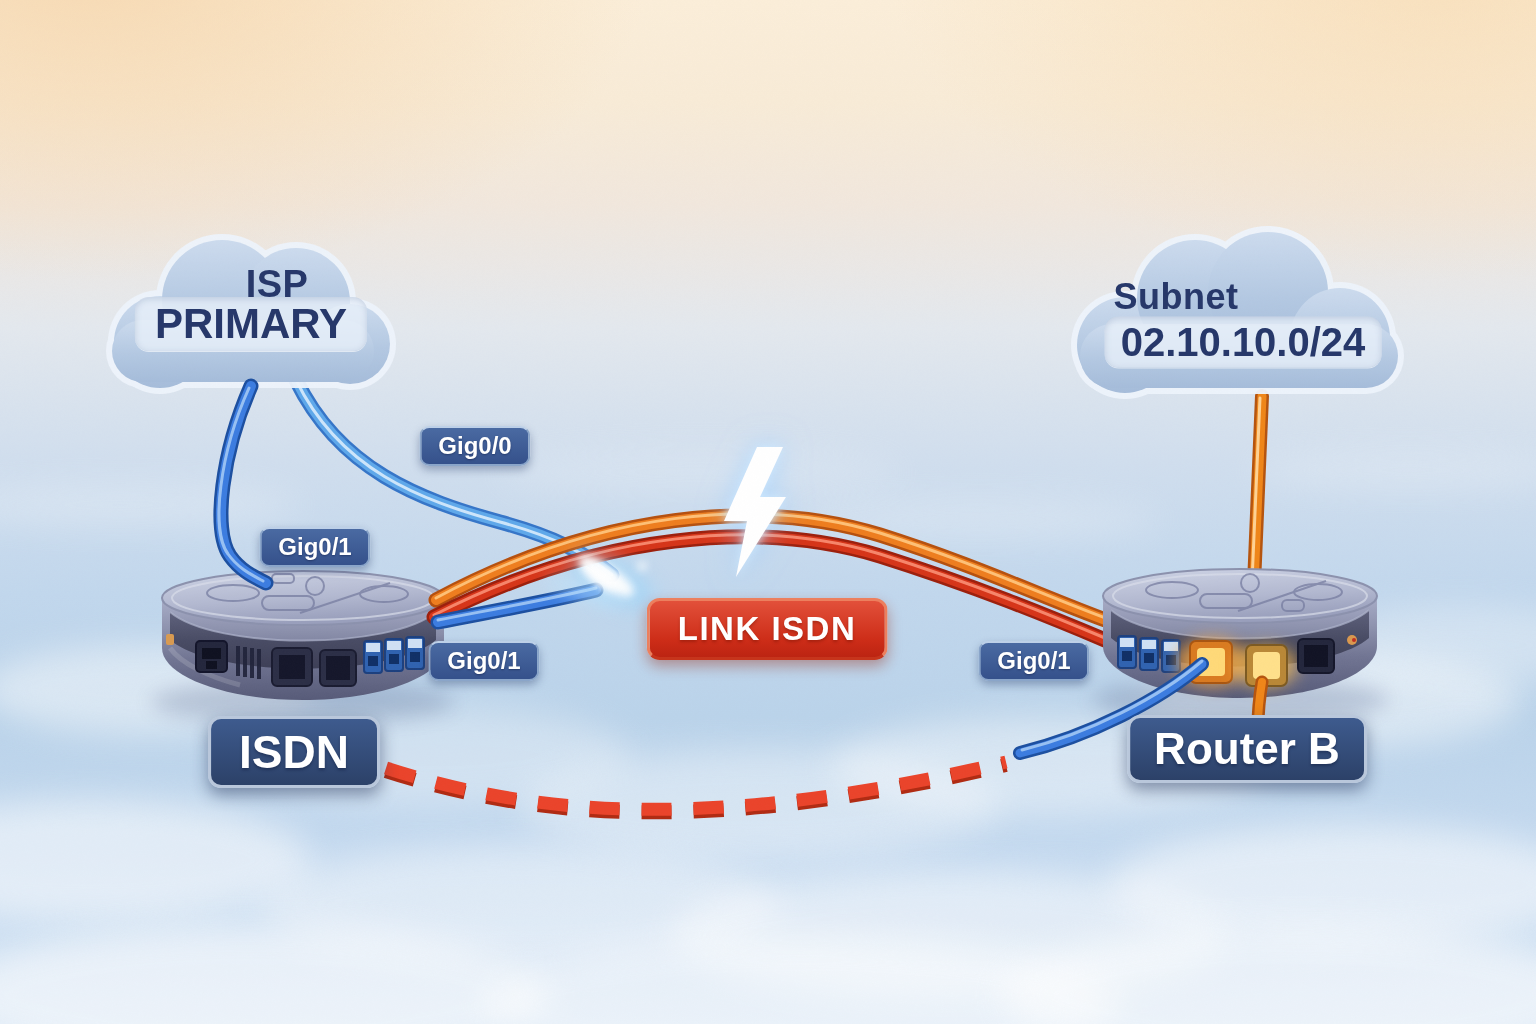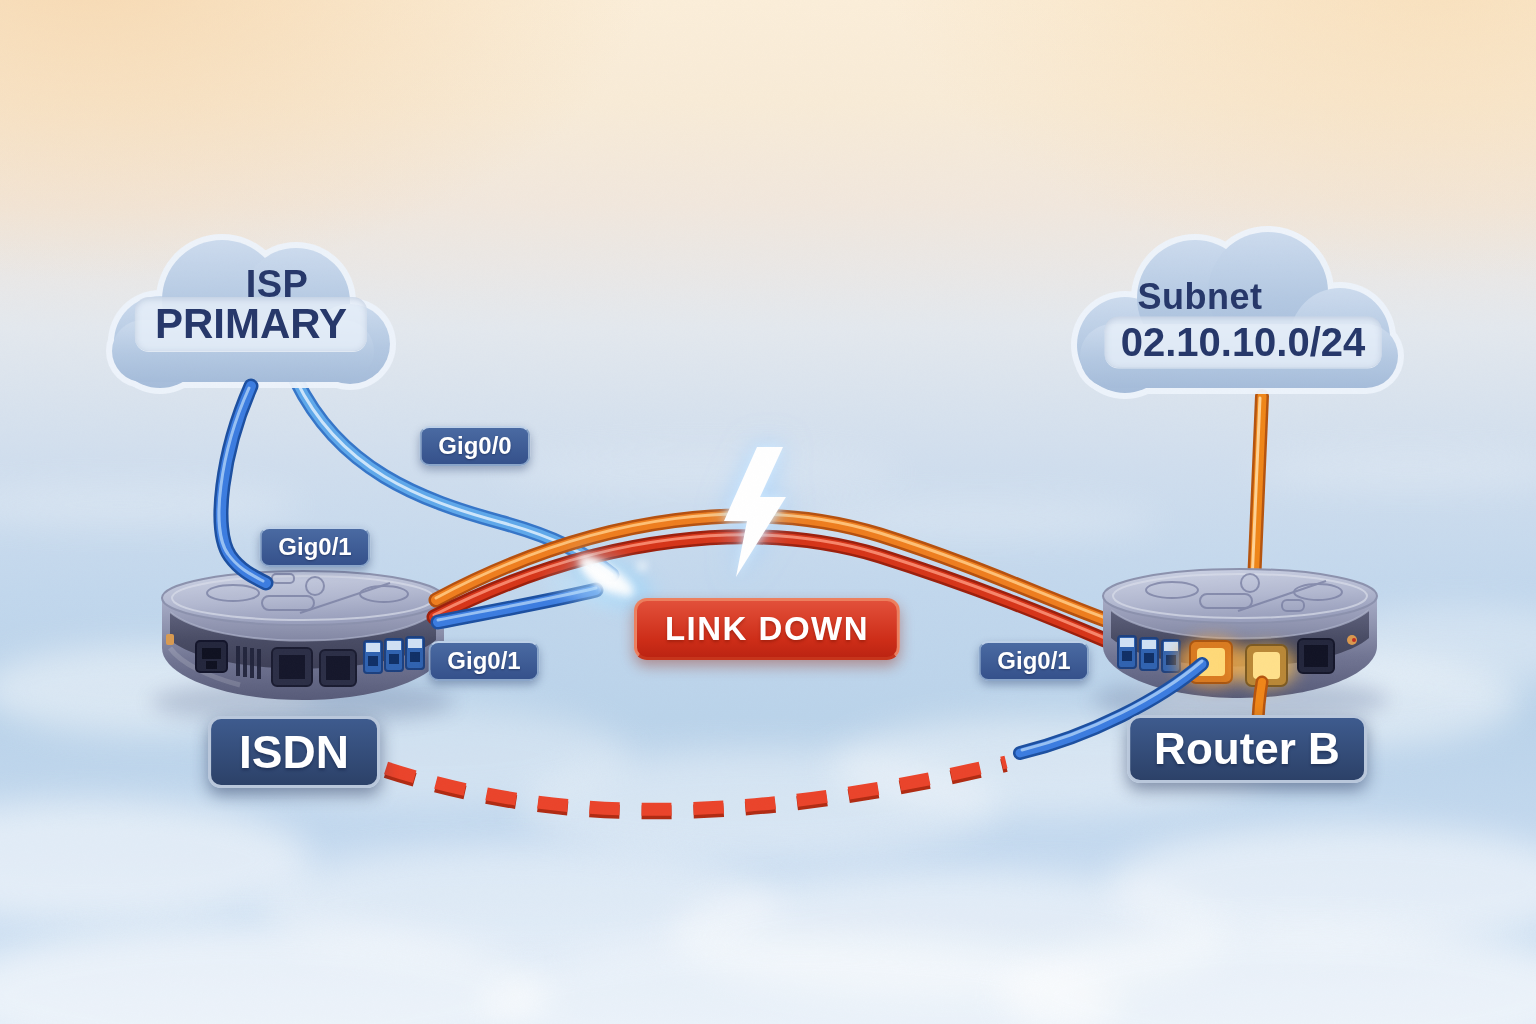--- a/index.html
+++ b/index.html
@@ -296,27 +296,27 @@
   <g>
     <polygon points="757,447 724,521 747,521 736,577 786,497 760,497 783,447" fill="#ffffff" filter="url(#boltGlow)"></polygon>
   </g>
 
   <rect width="1536" height="1024" filter="url(#grain)" opacity=".55"></rect>
 </svg>
 
 <div class="ovl cloud-line1" style="left:250px;top:284px;margin-left:27px;">ISP</div>
 <div class="ovl cloud-pill" style="left:251px;top:324px;">PRIMARY</div>
 
-<div class="ovl cloud-line1 sm" style="left:1200px;top:297px;text-align:right;">Subnet</div>
+<div class="ovl cloud-line1 sm" style="left:1176px;top:297px;text-align:right;">Subnet</div>
 <div class="ovl cloud-pill sm" style="left:1243px;top:342px;">02.10.10.0/24</div>
 
 <div class="ovl iface" style="left:315px;top:547px;">Gig0/1</div>
 <div class="ovl iface" style="left:475px;top:446px;">Gig0/0</div>
 <div class="ovl iface" style="left:484px;top:661px;">Gig0/1</div>
 <div class="ovl iface" style="left:1034px;top:661px;">Gig0/1</div>
 
-<div class="ovl alert" style="left:767px;top:629px;">LINK DOWN</div>
+<div class="ovl alert" style="left:767px;top:629px;">LINK ISDN</div>
 
 <div class="ovl device" style="left:294px;top:752px;">ISDN</div>
 <div class="ovl device rb" style="left:1247px;top:749px;">Router B</div>
 
 
 </div>
 
 </body></html>

